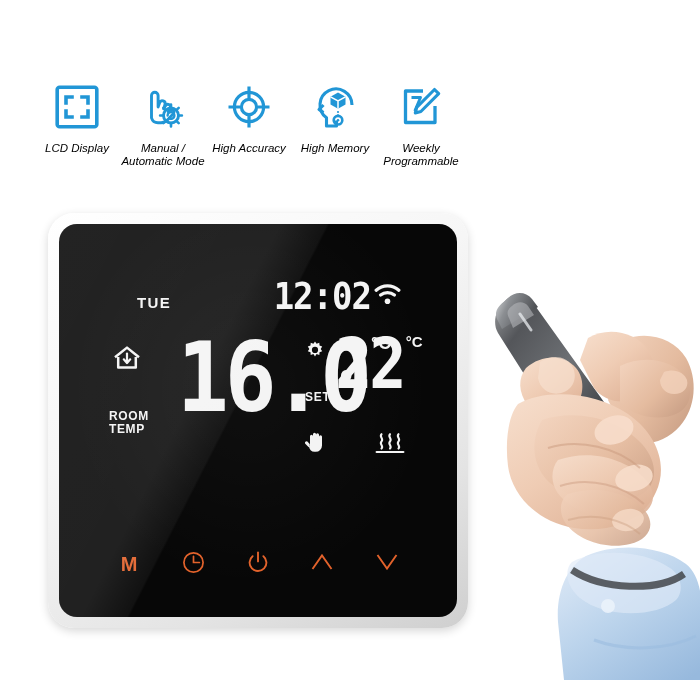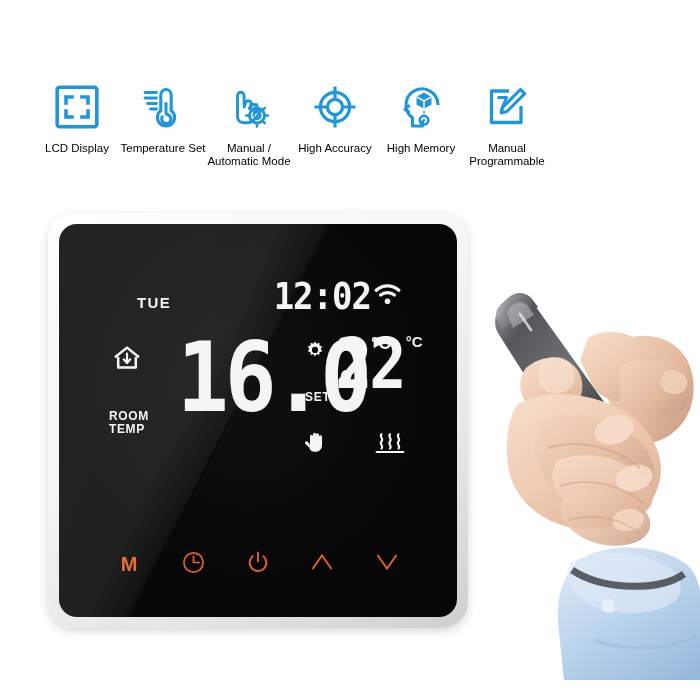--- a/index.html
+++ b/index.html
@@ -26,20 +26,21 @@
     align-items: flex-start;
     justify-content: flex-start;
     padding-left: 34px;
     box-sizing: border-box;
   }
   .feature {
     width: 86px;
     display: flex;
     flex-direction: column;
     align-items: center;
+    font-style: italic;
   }
   .feature-icon {
     height: 58px;
     display: flex;
     align-items: center;
     justify-content: center;
   }
   .feature-label {
     margin-top: 6px;
     font-size: 11.5px;
@@ -264,31 +265,20 @@
   <div class="feature">
     <div class="feature-icon">
       <svg width="46" height="46" viewBox="0 0 46 46">
         <rect x="3.2" y="3.2" width="39.6" height="39.6" rx="2.4" fill="none" stroke="#2196d6" stroke-width="3.6"></rect>
         <path d="M12 19 V13 H18 M28 13 H34 V19 M34 27 V33 H28 M18 33 H12 V27" fill="none" stroke="#2196d6" stroke-width="3.6" stroke-linecap="square"></path>
       </svg>
     </div>
     <div class="feature-label">LCD Display</div>
   </div>
 
-  <div class="feature">
-    <div class="feature-icon">
-      <svg width="46" height="48" viewBox="0 0 46 48">
-        <path d="M26 6.5 a5.2 5.2 0 0 1 5.2 5.2 V27.5 a8.6 8.6 0 1 1 -10.4 0 V11.7 A5.2 5.2 0 0 1 26 6.5 z" fill="none" stroke="#2196d6" stroke-width="3.1"></path>
-        <path d="M26 20.5 v9.5" fill="none" stroke="#2196d6" stroke-width="3.1" stroke-linecap="round"></path>
-        <path d="M22.2 33.8 a4.6 4.6 0 1 0 4.6 -2.4" fill="none" stroke="#2196d6" stroke-width="3.1" stroke-linecap="round"></path>
-        <path d="M5 9.5 H16.5 M5 15 H16.5 M7.5 20.5 H16.5 M10.5 26 H16.5" fill="none" stroke="#2196d6" stroke-width="2.9" stroke-linecap="round"></path>
-      </svg>
-    </div>
-    <div class="feature-label">Temperature Set</div>
-  </div>
 
   <div class="feature">
     <div class="feature-icon">
       <svg width="50" height="48" viewBox="0 0 50 48">
         <path d="M13.5 28.5 V12.5 a3.3 3.3 0 0 1 6.6 0 V24 l1.6 -4.4 a2.8 2.8 0 0 1 5.3 1.8 l-1.3 4.4
                  2 -3.2 a2.6 2.6 0 0 1 4.5 2.6 l-2 3.6 1.9 -1.6 a2.4 2.4 0 0 1 3.2 3.5
                  l-5.6 6.1 a9 9 0 0 1 -6.6 2.9 h-3.1 a6.8 6.8 0 0 1 -6.5 -4.9 z" fill="none" stroke="#2196d6" stroke-width="2.9" stroke-linejoin="round"></path>
         <circle cx="33" cy="32.5" r="7.5" fill="none" stroke="#2196d6" stroke-width="2.9"></circle>
         <path d="M33 25 v-3.4 M33 40 v3.4 M25.5 32.5 h-3.4 M40.5 32.5 h3.4
                  M27.7 27.2 l-2.4 -2.4 M38.3 37.8 l2.4 2.4 M38.3 27.2 l2.4 -2.4 M27.7 37.8 l-2.4 2.4" fill="none" stroke="#2196d6" stroke-width="2.6" stroke-linecap="round"></path>
@@ -327,21 +317,21 @@
   </div>
 
   <div class="feature">
     <div class="feature-icon">
       <svg width="46" height="46" viewBox="0 0 46 46">
         <path d="M37 22 V38.5 H7.5 V7 H25" fill="none" stroke="#2196d6" stroke-width="3.3" stroke-linejoin="round"></path>
         <path d="M13.5 13.5 H22.5 L16.8 27" fill="none" stroke="#2196d6" stroke-width="2.9" stroke-linejoin="round"></path>
         <path d="M36.5 5.5 l4.2 4.2 -17.8 17.8 -5.6 1.4 1.4 -5.6 z" fill="none" stroke="#2196d6" stroke-width="3.1" stroke-linejoin="round"></path>
       </svg>
     </div>
-    <div class="feature-label">Manual
+    <div class="feature-label">Weekly
 Programmable</div>
   </div>
 
 
 </div>
 
 <div id="thermostat">
   <div id="device-glass">
 
     <div id="lcd">

